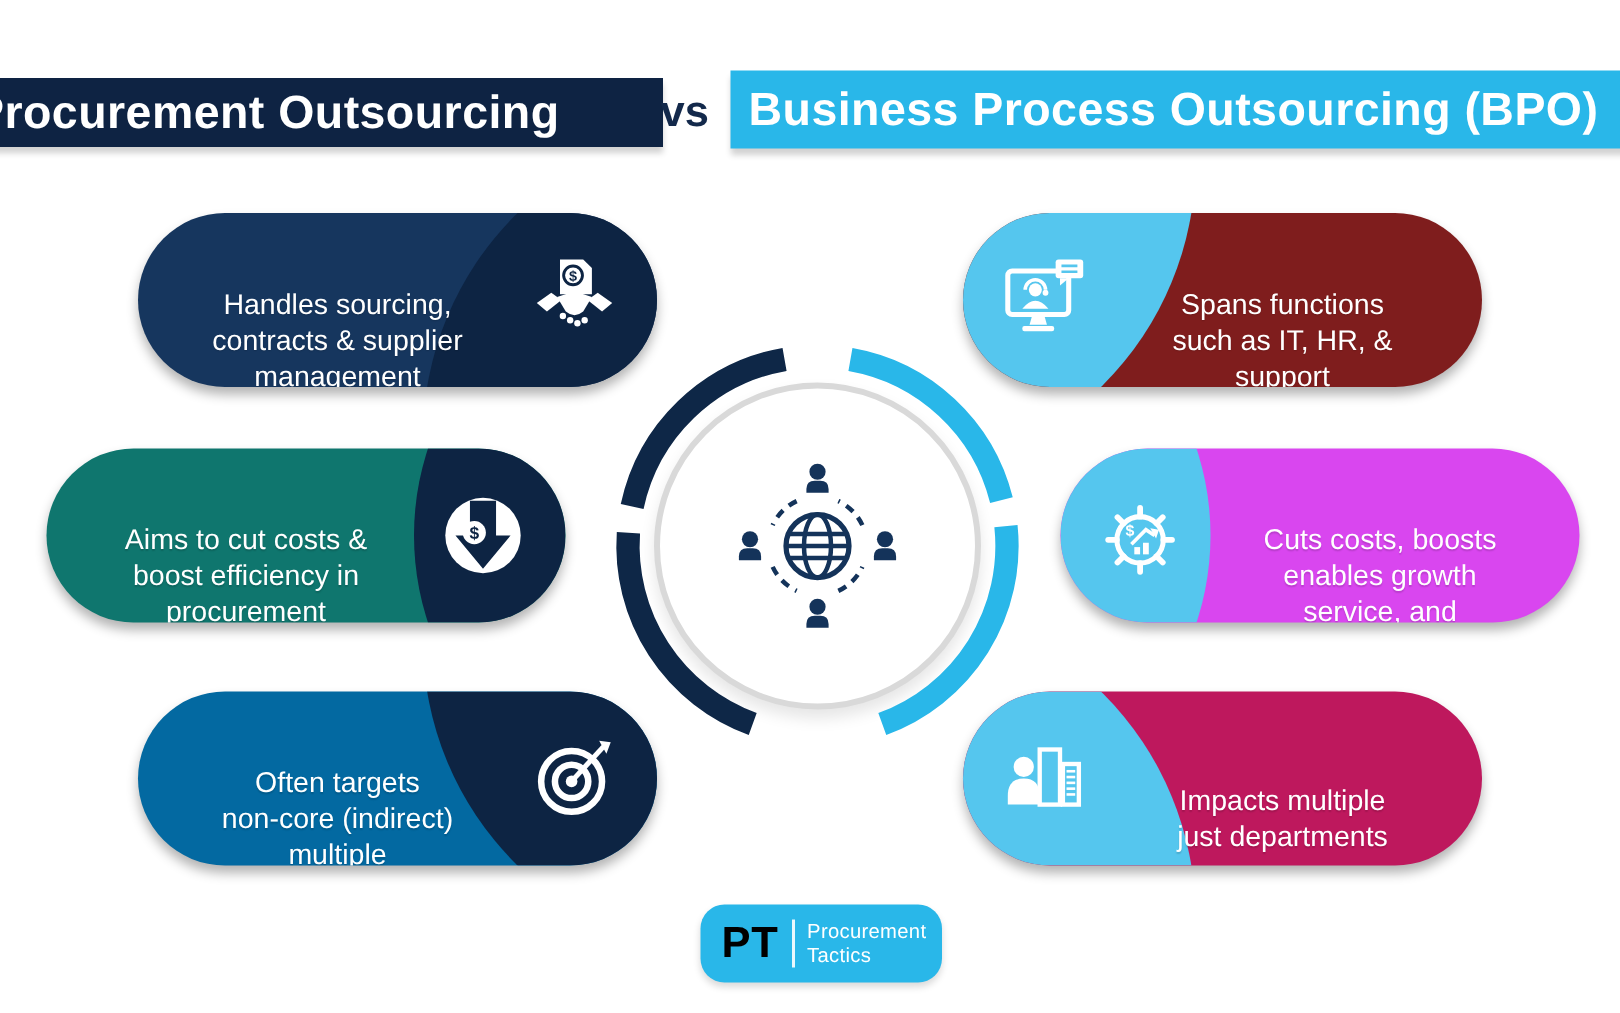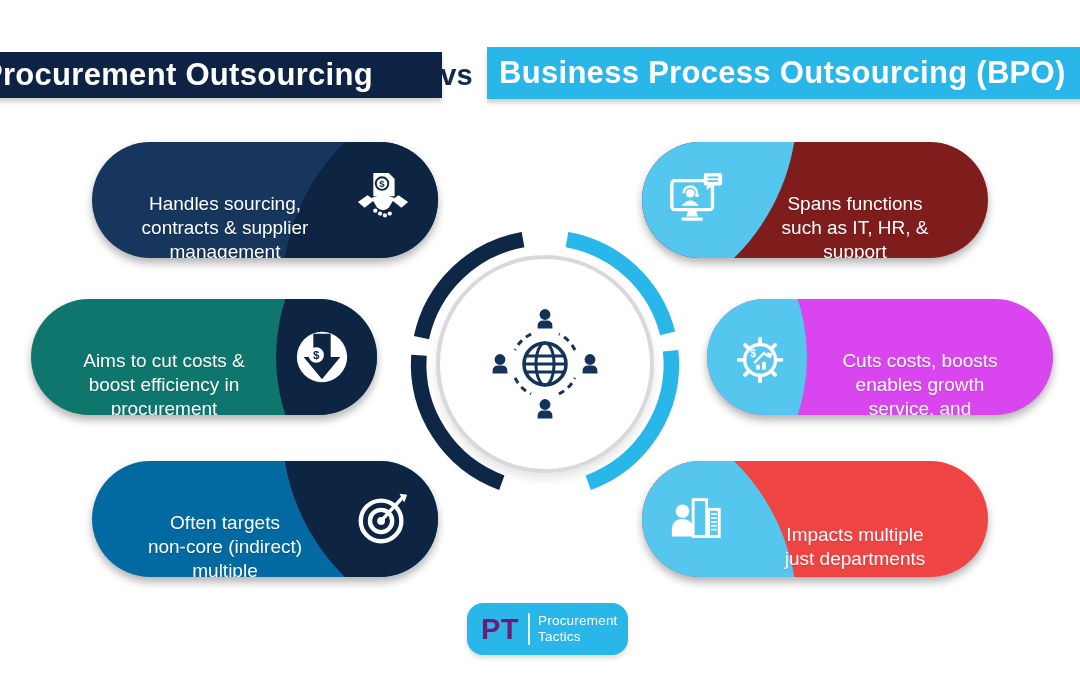--- a/index.html
+++ b/index.html
@@ -37,36 +37,36 @@
   .pill .pill-icon{
     position:absolute;top:50%;transform:translateY(-50%);width:58px;height:58px;
   }
   .pill.side-left .pill-icon{right:26px;}
   .pill.side-right .pill-icon{left:26px;}
   #pill-l1{left:92px;top:142px;background:#16365e;}
   #pill-l2{left:31px;top:299px;background:#0f766e;}
   #pill-l3{left:92px;top:461px;background:#0369a1;}
   #pill-r1{left:642px;top:142px;background:#7f1d1d;}
   #pill-r2{left:707px;top:299px;background:#d946ef;}
-  #pill-r3{left:642px;top:461px;background:#ef4444;}
+  #pill-r3{left:642px;top:461px;background:#be185d;}
   
   #center-circle{
     position:absolute;left:436px;top:255px;width:218px;height:218px;border-radius:50%;
     background:#ffffff;border:4px solid #d9d9d9;box-sizing:border-box;
     box-shadow:0 6px 10px rgba(0,0,0,.10);
   }
   #center-ring{position:absolute;left:400px;top:219px;}
   #center-glyph{position:absolute;left:485px;top:304px;}
   
   #logo{
     position:absolute;left:467px;top:603px;width:161px;height:52px;border-radius:16px;
     background:#29b7e9;display:flex;align-items:center;box-shadow:0 3px 5px rgba(0,0,0,.15);
   }
   #logo .initials{
-    color:#701a75;font-size:29px;font-weight:800;margin-left:14px;letter-spacing:.5px;
+    color:#000000;font-size:29px;font-weight:800;margin-left:14px;letter-spacing:.5px;
   }
   #logo .divider{width:2px;height:32px;background:rgba(255,255,255,.9);margin:0 8px 0 9px;}
   #logo .name{color:#fff;font-size:13.5px;line-height:16px;font-weight:400;letter-spacing:.2px;}
 </style>
 </head>
 <body>
 
 <div id="canvas">
 
   <div id="hdr-left" class="hdr-bar">

